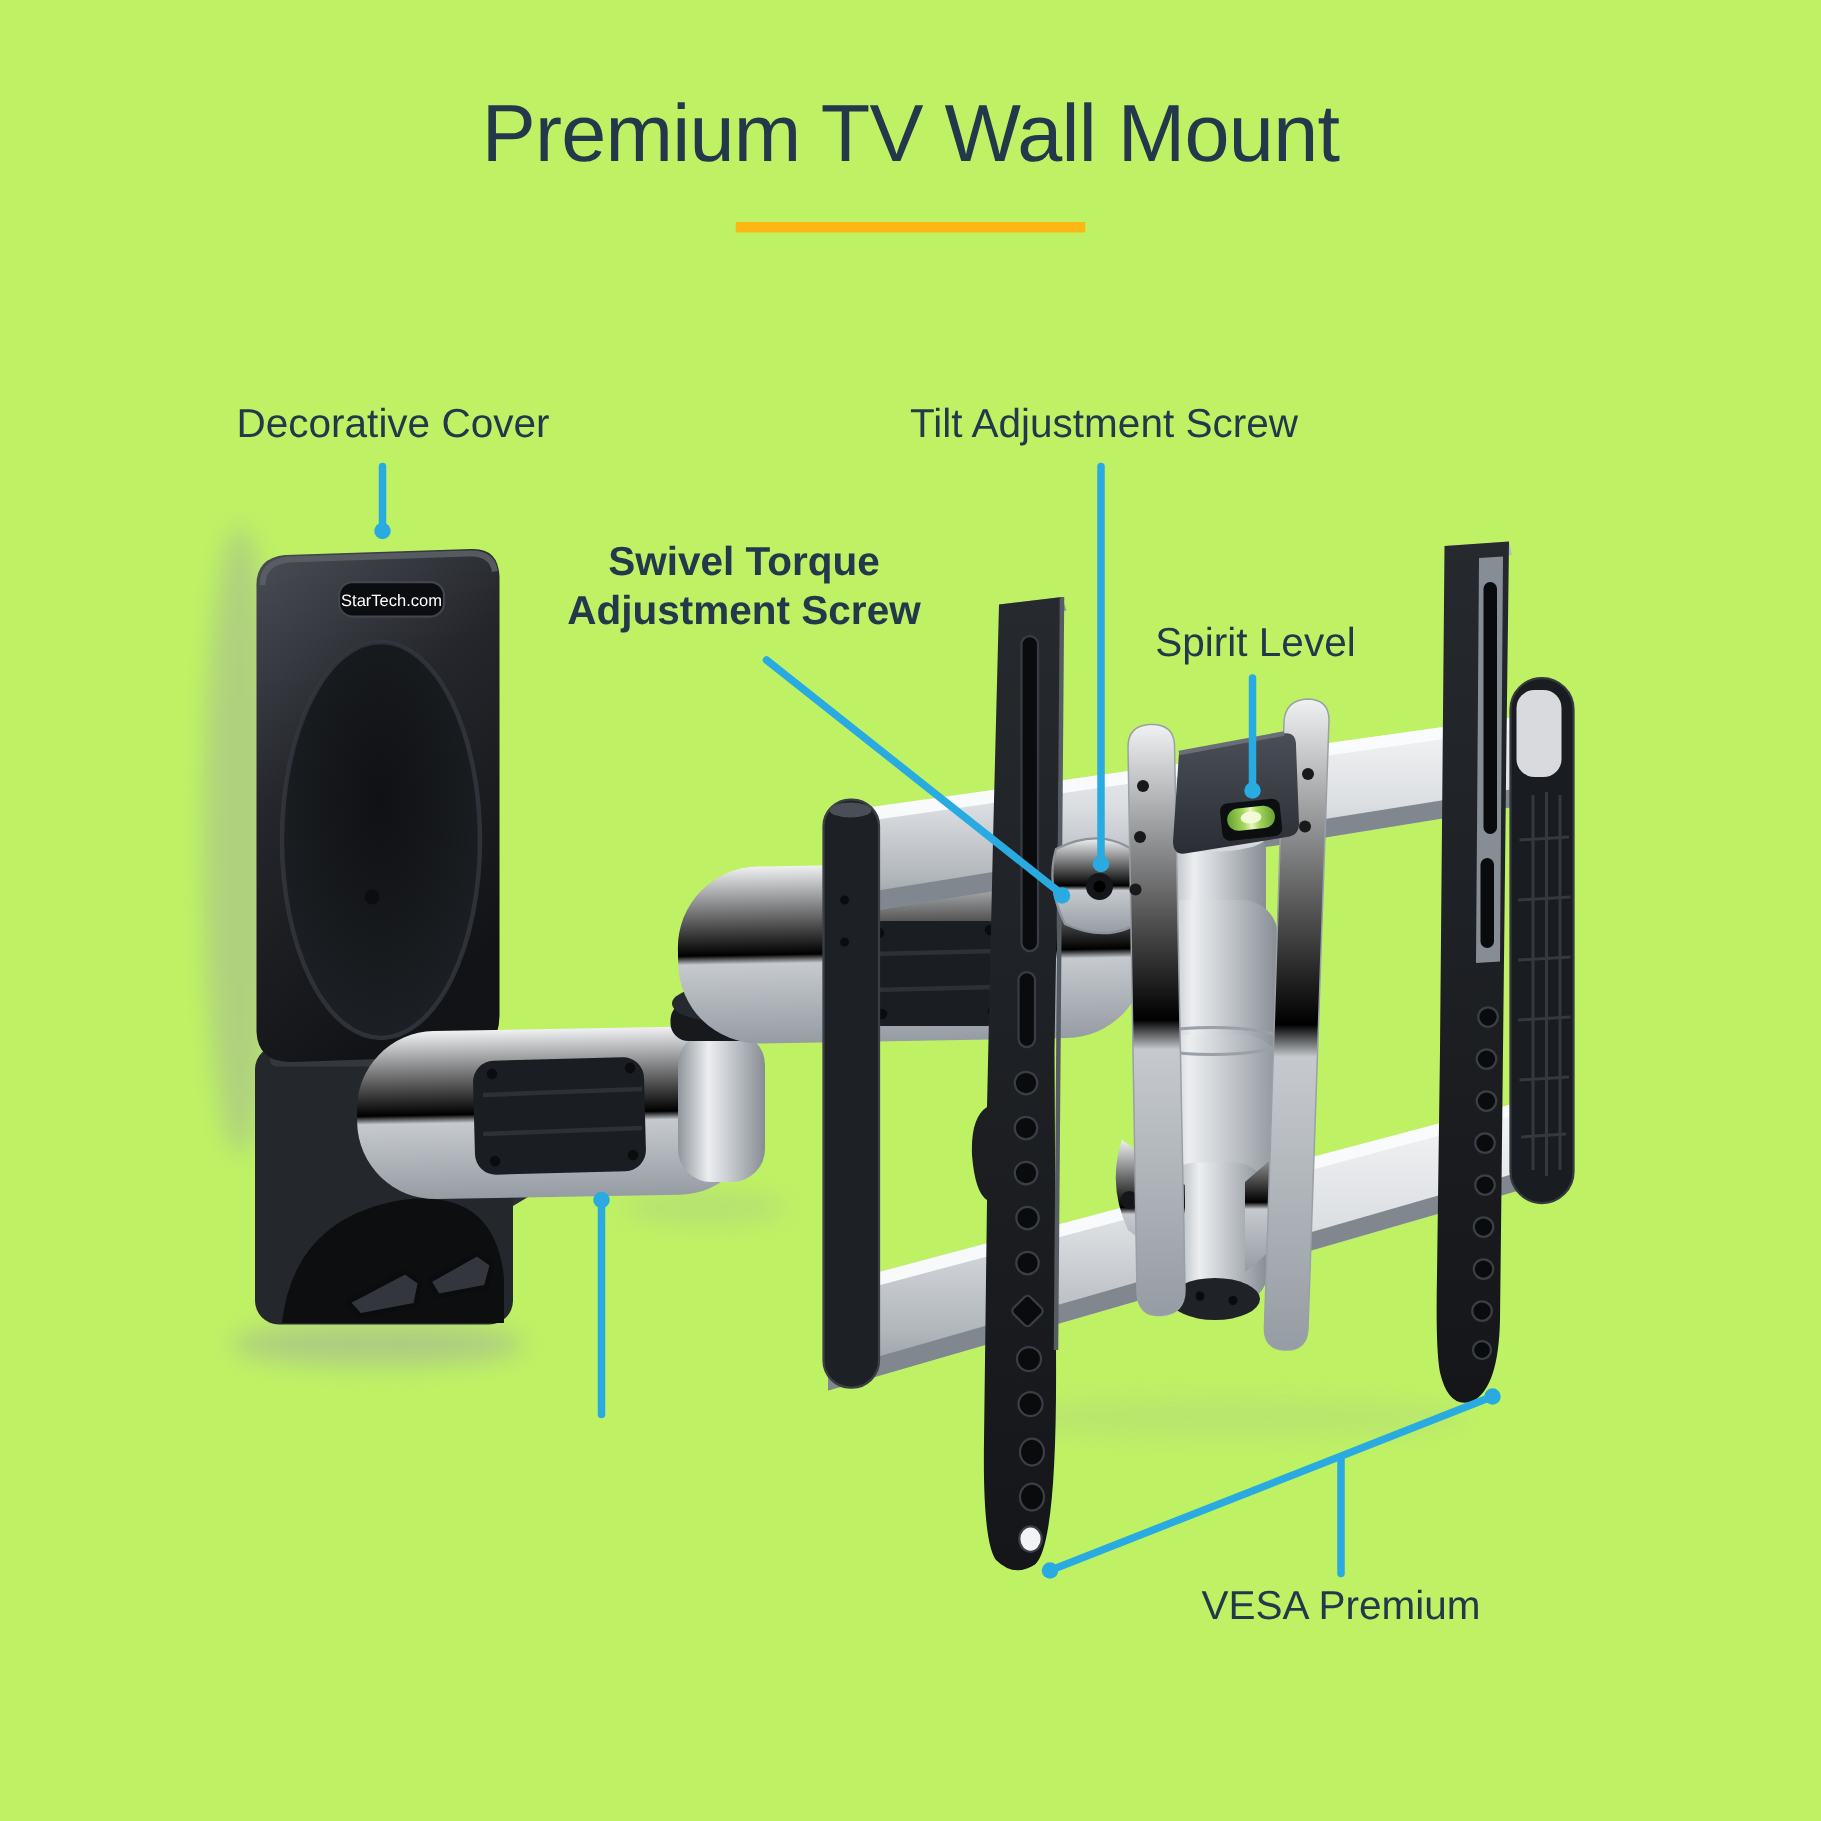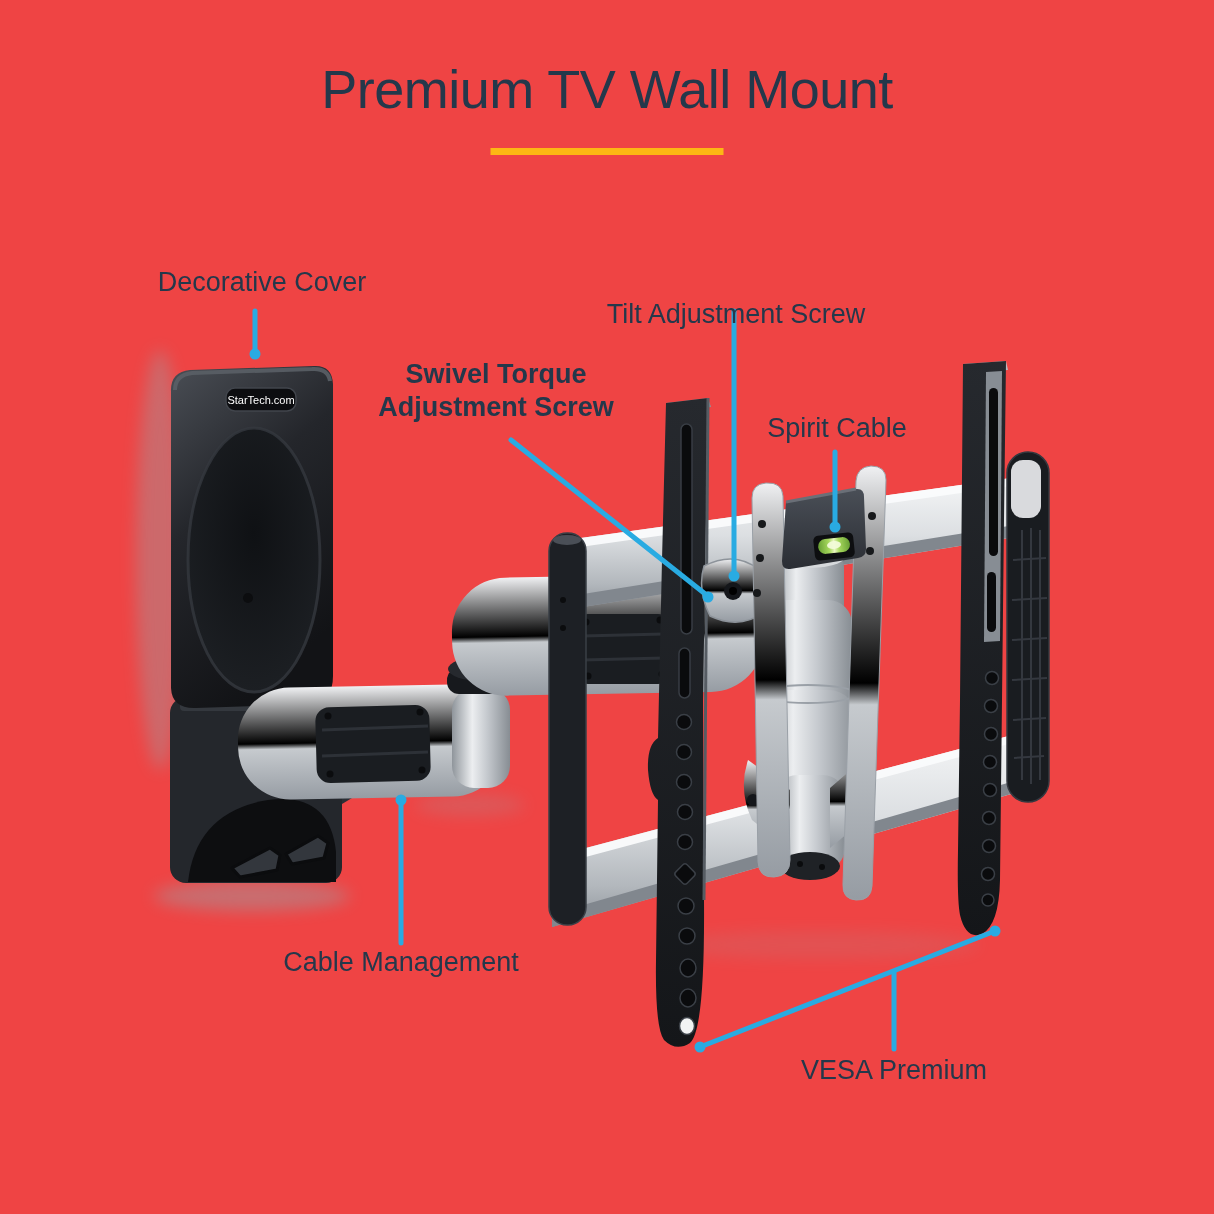--- a/index.html
+++ b/index.html
@@ -5,21 +5,21 @@
   :root{
     --accent-blue:#29abe2;
     --accent-yellow:#fdb714;
     --text-dark:#24384b;
     --level-green:#8dc63f;
   }
   html,body{margin:0;padding:0;background:#ffffff;}
   .canvas{
     position:relative;
     width:1214px;height:1214px;
-    background:#ef4444;
+    background:#bef264;
     overflow:hidden;
     font-family:"Liberation Sans", sans-serif;
   }
   .page-title{
     position:absolute;
     top:58px;left:50%;transform:translateX(-50%);
     margin:0;
     font-size:54px;
     font-weight:300;
     letter-spacing:-0.5px;
@@ -36,21 +36,21 @@
     position:absolute;
     transform:translateX(-50%);
     font-size:27px;
     line-height:1.22;
     color:var(--text-dark);
     text-align:center;
     white-space:pre-line;
   }
   .lbl-decorative{left:262px;top:266px;}
   .lbl-swivel{left:496px;top:358px;font-weight:bold;}
-  .lbl-tilt{left:736px;top:266px;margin-top:32px;}
+  .lbl-tilt{left:736px;top:266px;}
   .lbl-spirit{left:837px;top:412px;}
   .lbl-cable{left:401px;top:946px;}
   .lbl-vesa{left:894px;top:1054px;}
   svg.illustration{position:absolute;left:0;top:0;}
   .callout-line{stroke:var(--accent-blue);stroke-width:5;stroke-linecap:round;fill:none;}
   .callout-dot{fill:var(--accent-blue);}
 </style>
 </head>
 <body>
 
@@ -297,17 +297,16 @@
         <line class="callout-line" x1="700" y1="1047" x2="995" y2="931"></line>
         <line class="callout-line" x1="894" y1="972" x2="894" y2="1049"></line>
       </g>
     </g>
   </svg>
 
   <div class="lbl lbl-decorative">Decorative Cover</div>
   <div class="lbl lbl-swivel">Swivel Torque
 Adjustment Screw</div>
   <div class="lbl lbl-tilt">Tilt Adjustment Screw</div>
-  <div class="lbl lbl-spirit">Spirit Cable</div>
-  <div class="lbl lbl-cable">Cable Management</div>
+  <div class="lbl lbl-spirit">Spirit Level</div>
   <div class="lbl lbl-vesa">VESA Premium</div>
 
 </div>
 
 </body></html>

